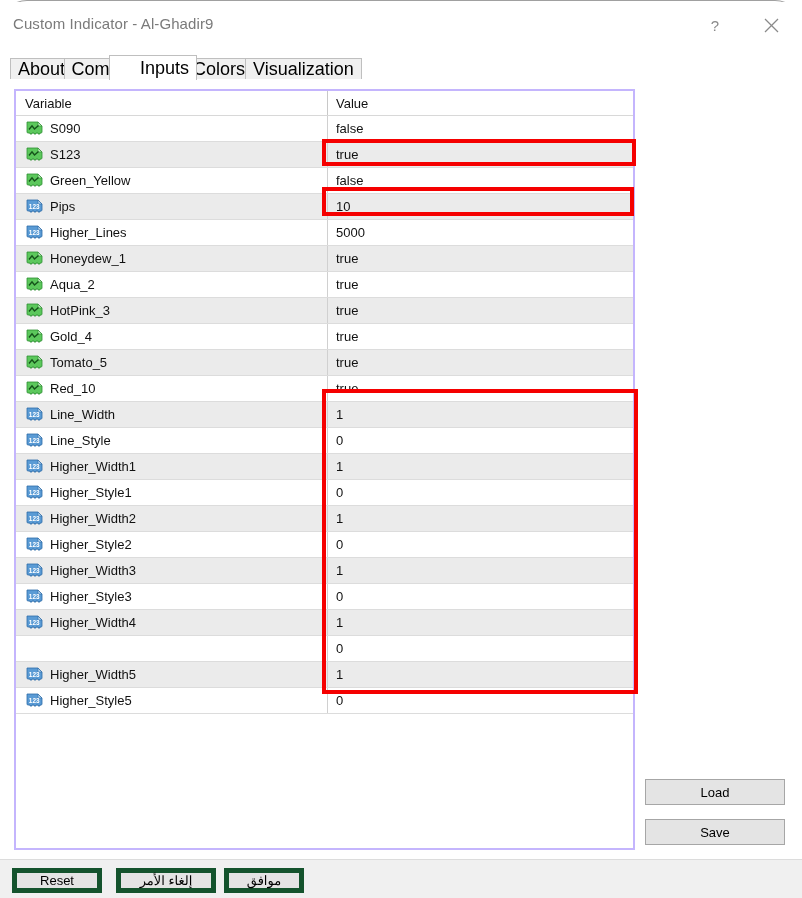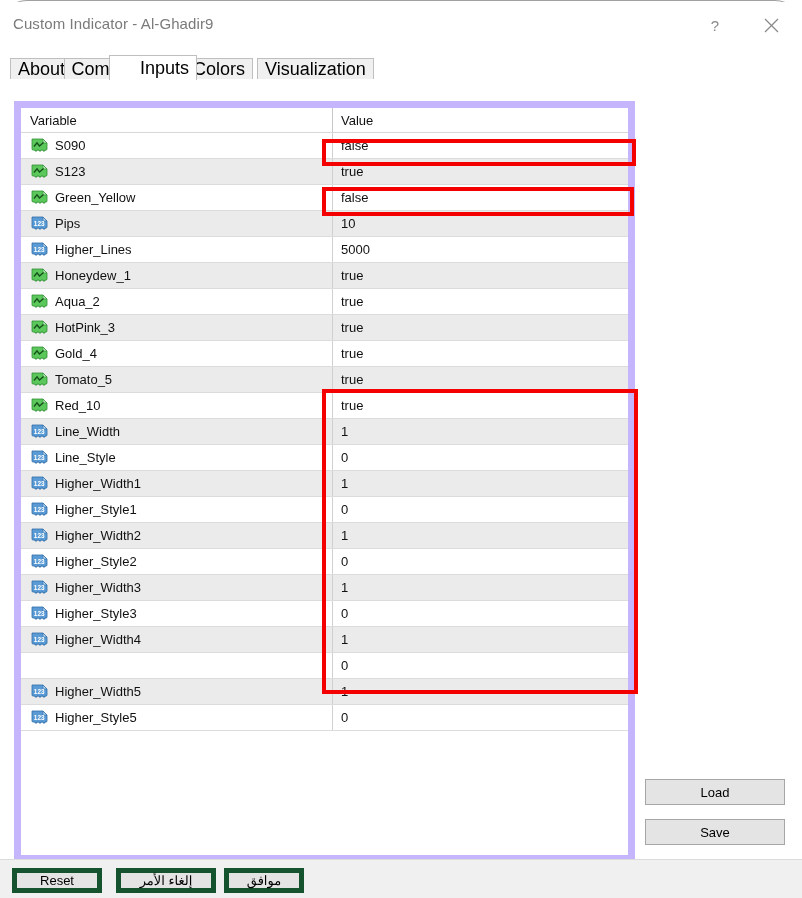--- a/index.html
+++ b/index.html
@@ -99,25 +99,25 @@
     background: #ffffff;
     height: 25px;
     bottom: 1px;
     border-color: #bfbfbf;
     z-index: 4;
   }
 
   
   .listframe {
     position: absolute;
-    left: 14px; top: 100px;
+    left: 14px; top: 88px;
     width: 621px;
     height: 761px;
     background: #ffffff;
-    border: 7px solid #c4b5fd;
+    border: 2px solid #c4b5fd;
     box-sizing: border-box;
     overflow: hidden;
   }
   .grid {
     position: absolute;
     left: 0; top: 0;
     width: 619px;
   }
   .hdr-row {
     position: relative;
@@ -261,21 +261,21 @@
       </div>
       <div class="tab" style="left: 63.5px;">
         <span>Common</span>
       </div>
       <div class="tab active" style="left: 109px; padding-left: 30px;">
         <span>Inputs</span>
       </div>
       <div class="tab" style="left: 185.1px;">
         <span>Colors</span>
       </div>
-      <div class="tab" style="left: 257px; margin-top: 28px;">
+      <div class="tab" style="left: 245px; margin-top: 28px;">
         <span>Visualization</span>
       </div>
     </div>
 
   <div class="listframe">
     <div class="grid" id="grid">
 
       <div class="hdr-row">
         <div class="c-var">
           <span class="hdr-label">Variable</span>

